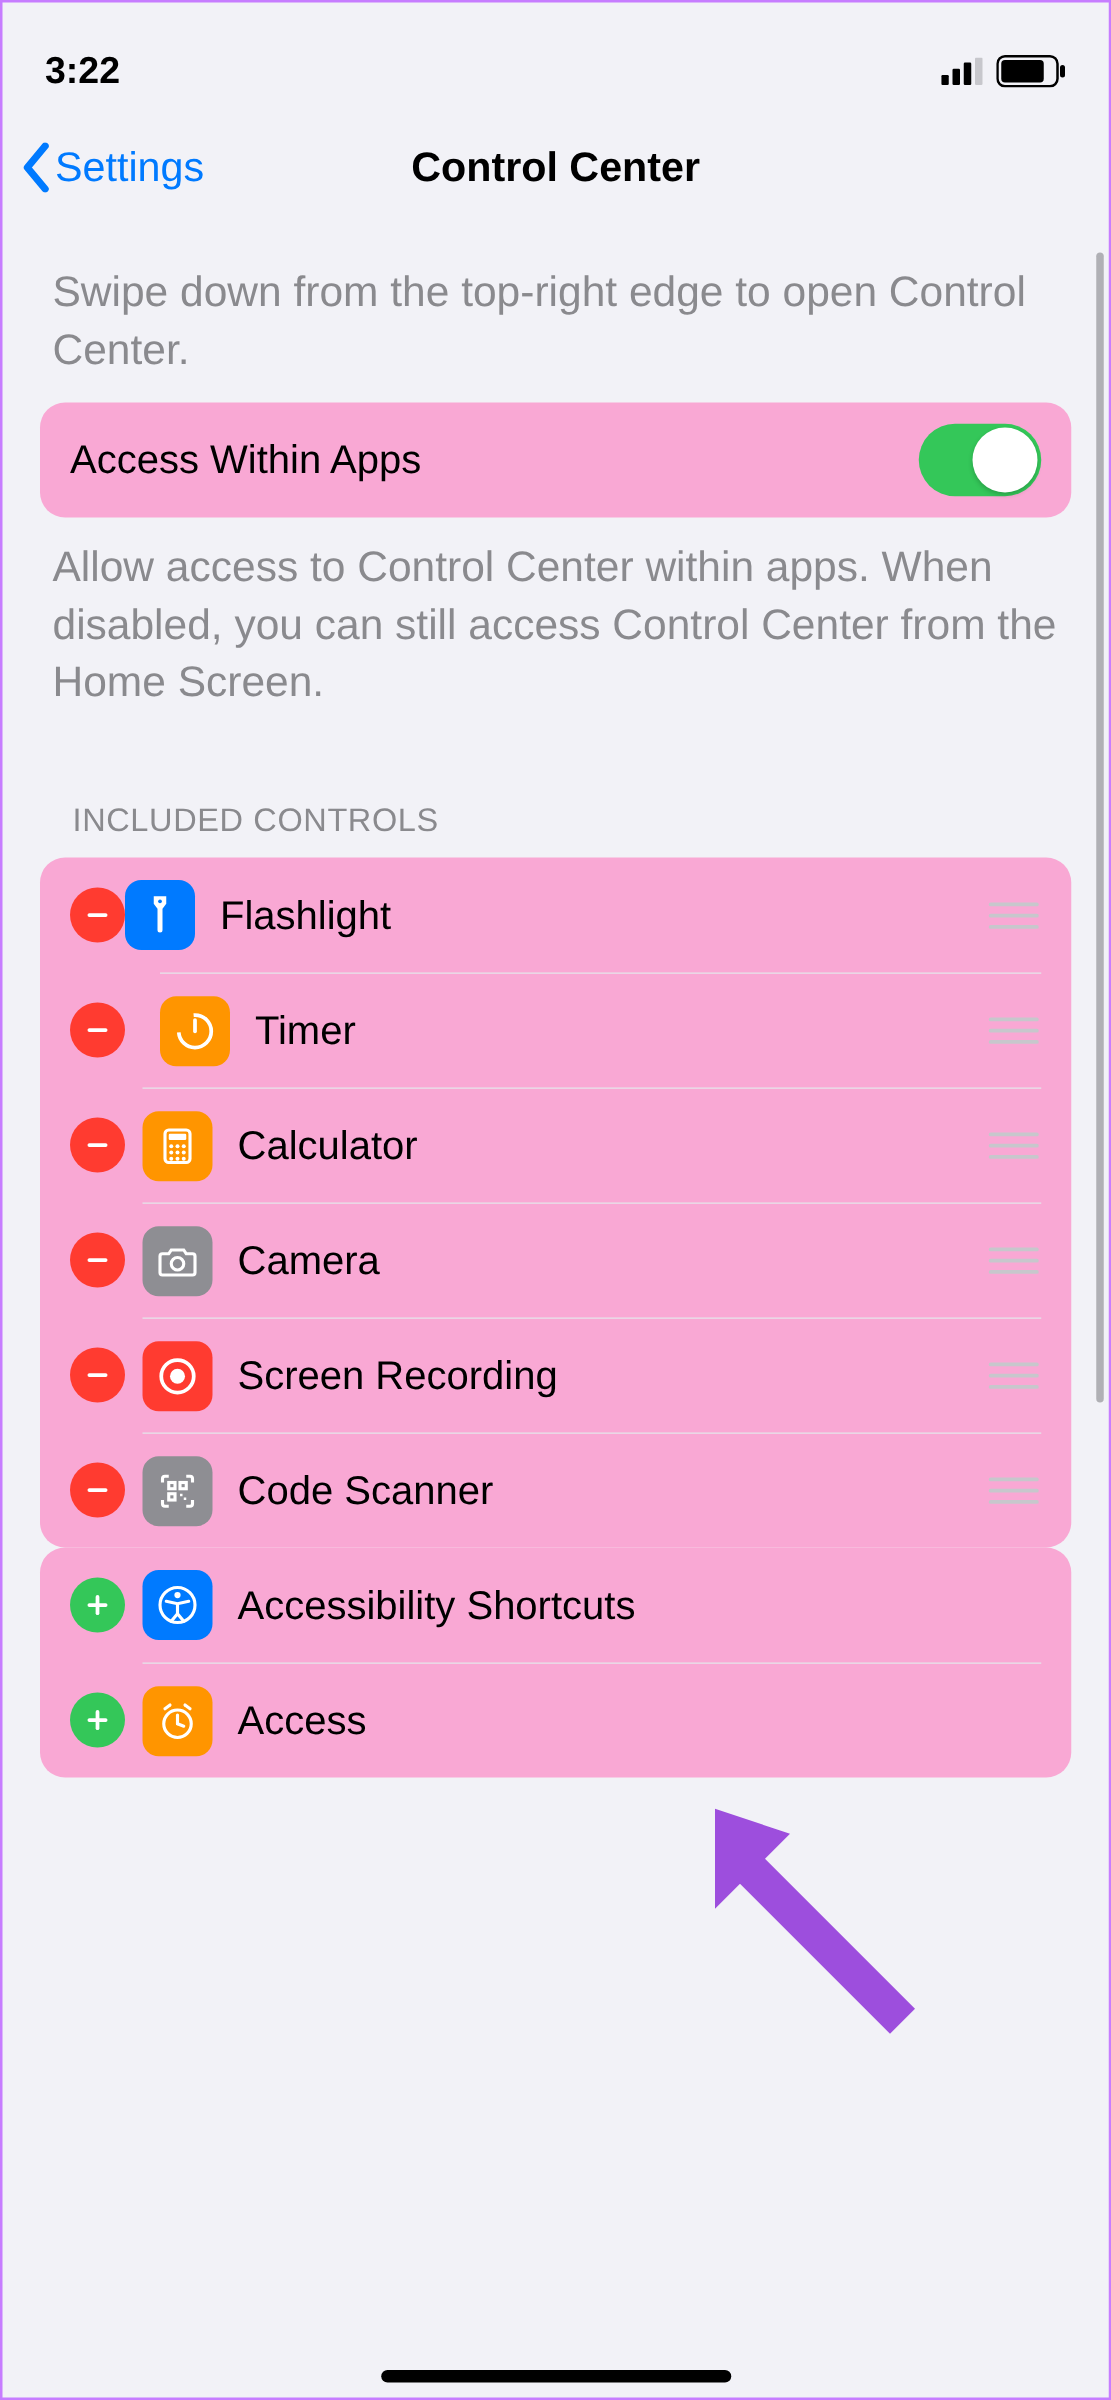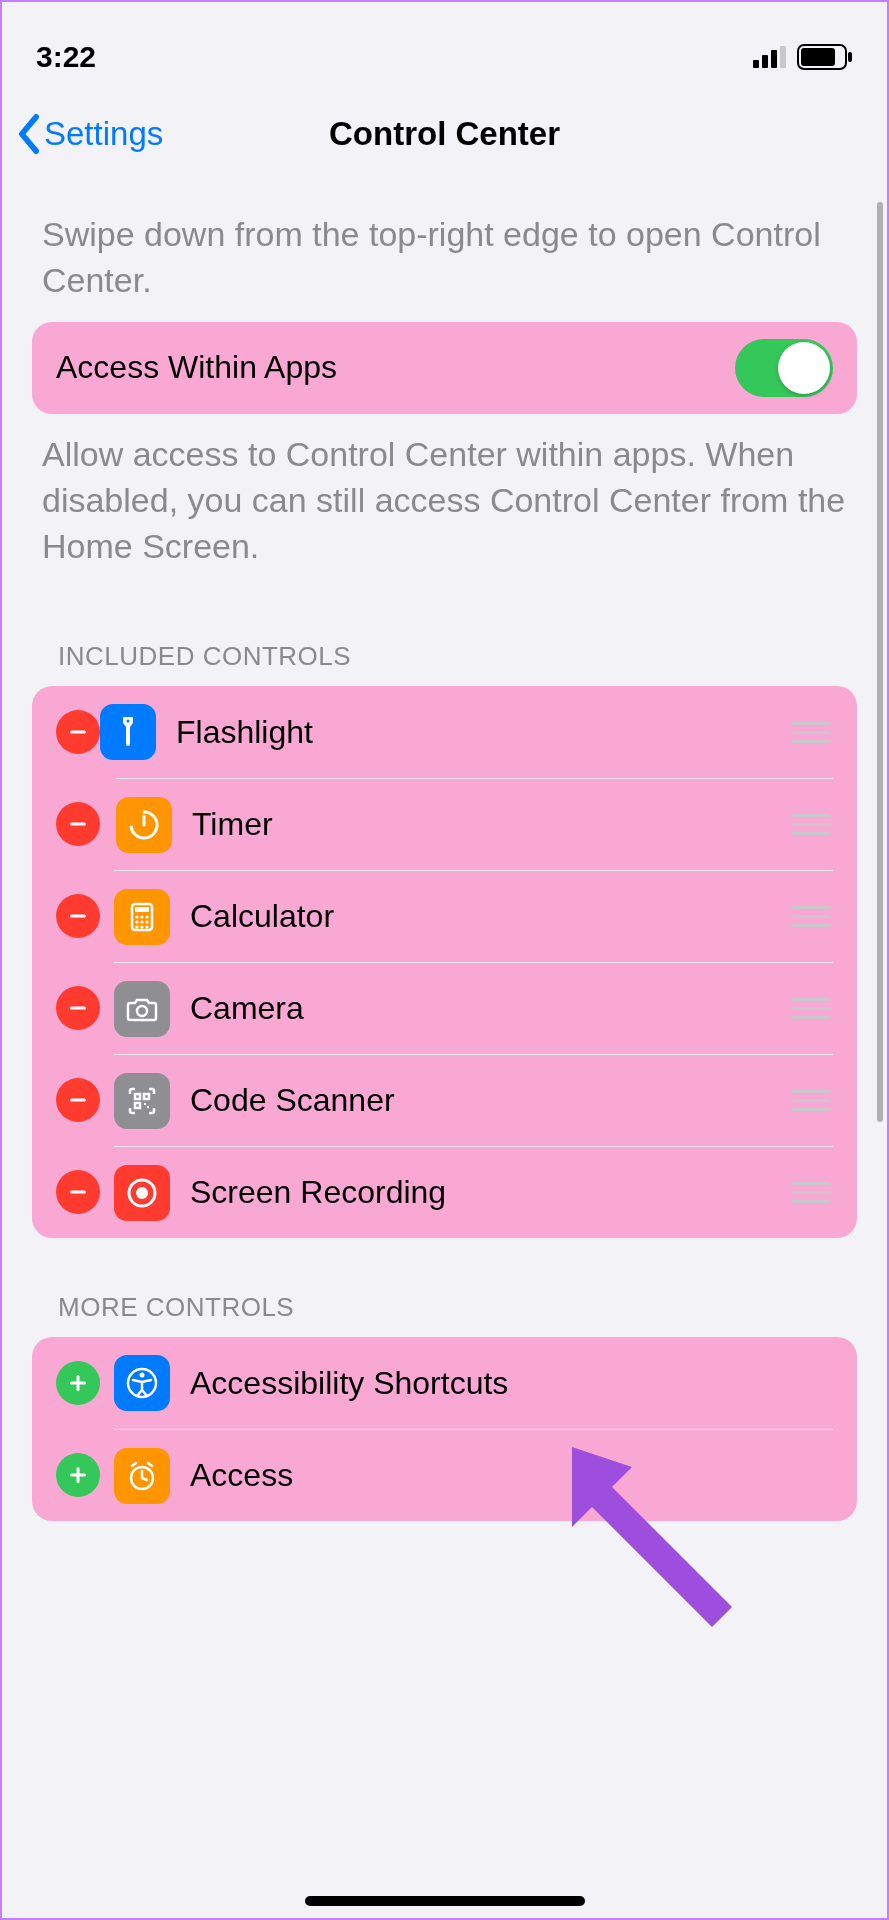--- a/index.html
+++ b/index.html
@@ -241,21 +241,21 @@
           </div>
       </div>
     </div>
 
     <div class="row">
       <div class="circle-btn circle-remove">
         <svg viewBox="0 0 22 22">
             <rect x="3" y="9.5" width="16" height="3" rx="1.5" fill="#fff"></rect>
           </svg>
       </div>
-      <div class="row-inner" style="margin-left:16px">
+      <div class="row-inner" style="margin-left:28px">
         <div class="app-icon ic-orange">
           <svg viewBox="0 0 36 36">
               <circle cx="18" cy="18" r="13" fill="none" stroke="#fff" stroke-width="3" stroke-dasharray="60 20" transform="rotate(-90 18 18)"></circle>
               <line x1="18" y1="18" x2="18" y2="9" stroke="#fff" stroke-width="3" stroke-linecap="round"></line>
             </svg>
         </div>
         <span class="row-label">Timer</span>
         <div class="drag">
             <span></span>
             <span></span>
@@ -317,64 +317,63 @@
       </div>
     </div>
 
     <div class="row">
       <div class="circle-btn circle-remove">
         <svg viewBox="0 0 22 22">
             <rect x="3" y="9.5" width="16" height="3" rx="1.5" fill="#fff"></rect>
           </svg>
       </div>
       <div class="row-inner" style="margin-left:14px">
+        <div class="app-icon ic-red">
+          <svg viewBox="0 0 36 36">
+              <circle cx="18" cy="18" r="13" fill="none" stroke="#fff" stroke-width="3"></circle>
+              <circle cx="18" cy="18" r="6" fill="#fff"></circle>
+            </svg>
+        </div>
+        <span class="row-label">Screen Recording</span>
+        <div class="drag">
+            <span></span>
+            <span></span>
+            <span></span>
+          </div>
+      </div>
+    </div>
+
+    <div class="row">
+      <div class="circle-btn circle-remove">
+        <svg viewBox="0 0 22 22">
+            <rect x="3" y="9.5" width="16" height="3" rx="1.5" fill="#fff"></rect>
+          </svg>
+      </div>
+      <div class="row-inner" style="margin-left:14px">
         <div class="app-icon ic-gray">
           <svg viewBox="0 0 36 36" fill="none" stroke="#fff" stroke-width="2.5">
               <path d="M6 11V8a2 2 0 0 1 2-2h3M25 6h3a2 2 0 0 1 2 2v3M30 25v3a2 2 0 0 1-2 2h-3M11 30H8a2 2 0 0 1-2-2v-3"></path>
               <rect x="11" y="11" width="5" height="5"></rect>
               <rect x="20" y="11" width="5" height="5"></rect>
               <rect x="11" y="20" width="5" height="5"></rect>
               <rect x="20" y="20" width="2" height="2" fill="#fff" stroke="none"></rect>
               <rect x="23" y="23" width="2" height="2" fill="#fff" stroke="none"></rect>
             </svg>
         </div>
         <span class="row-label">Code Scanner</span>
         <div class="drag">
             <span></span>
             <span></span>
             <span></span>
           </div>
       </div>
     </div>
 
-    <div class="row">
-      <div class="circle-btn circle-remove">
-        <svg viewBox="0 0 22 22">
-            <rect x="3" y="9.5" width="16" height="3" rx="1.5" fill="#fff"></rect>
-          </svg>
-      </div>
-      <div class="row-inner" style="margin-left:14px">
-        <div class="app-icon ic-red">
-          <svg viewBox="0 0 36 36">
-              <circle cx="18" cy="18" r="13" fill="none" stroke="#fff" stroke-width="3"></circle>
-              <circle cx="18" cy="18" r="6" fill="#fff"></circle>
-            </svg>
-        </div>
-        <span class="row-label">Screen Recording</span>
-        <div class="drag">
-            <span></span>
-            <span></span>
-            <span></span>
-          </div>
-      </div>
-    </div>
-
   </div>
 
-  <div class="section-header">MORE CONTROLS</div>
   <div class="card">
 
     <div class="row">
       <div class="circle-btn circle-add">
         <svg viewBox="0 0 22 22">
             <rect x="3" y="9.5" width="16" height="3" rx="1.5" fill="#fff"></rect>
             <rect x="9.5" y="3" width="3" height="16" rx="1.5" fill="#fff"></rect>
           </svg>
       </div>
       <div class="row-inner" style="margin-left:14px">

